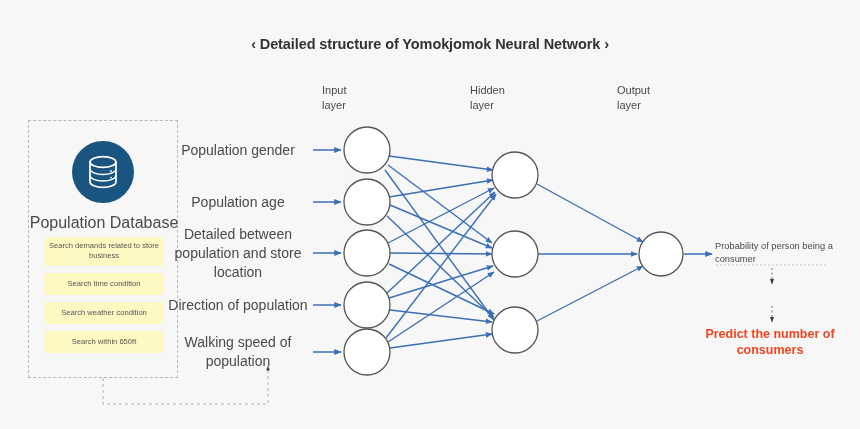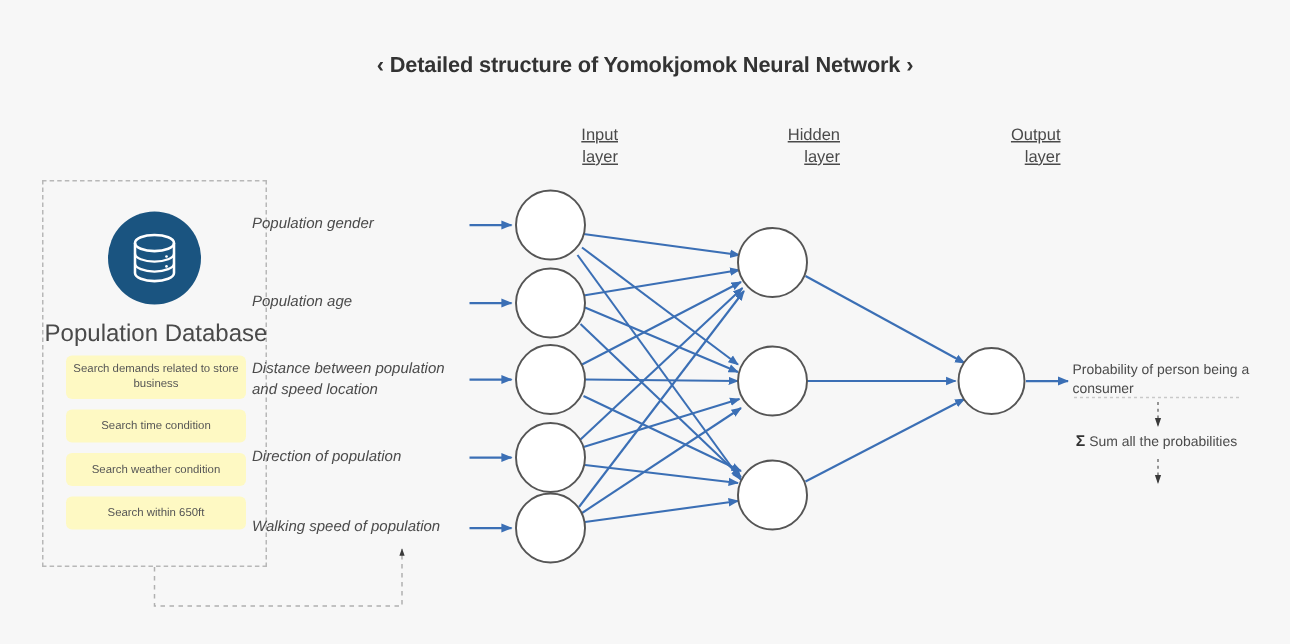--- a/index.html
+++ b/index.html
@@ -87,41 +87,39 @@
     text-align: center;
     line-height: 1.35;
     padding: 6px 4px;
     margin-bottom: 7px;
     box-sizing: border-box;
   }
   .chip.two-line { padding: 4px 4px; }
   
   .layer-heading {
     position: absolute;
-    text-align: right;
+    text-align: left;
     font-size: 11px;
     color: #4a4a4a;
     line-height: 1.35;
     width: 90px;
-    text-decoration: underline;
   }
   #heading-input  { left: 322px; top: 83px; }
   #heading-hidden { left: 470px; top: 83px; }
   #heading-output { left: 617px; top: 83px; }
   
   .in-label {
     position: absolute;
     width: 140px;
-    text-align: left;
-    font-size: 10px;
+    text-align: center;
+    font-size: 14px;
     color: #4a4a4a;
     line-height: 1.35;
     transform: translateY(-50%);
     right: auto;
-    font-style: italic;
   }
   #in-label-0 { left: 168px; top: 150px; }
   #in-label-1 { left: 168px; top: 202px; }
   #in-label-2 { left: 168px; top: 253px; }
   #in-label-3 { left: 168px; top: 305px; }
   #in-label-4 { left: 168px; top: 352px; }
   
   #out-prob {
     position: absolute;
     left: 715px;
@@ -267,23 +265,20 @@
     <div>Hidden</div>
     <div>layer</div>
   </div>
   <div class="layer-heading" id="heading-output">
     <div>Output</div>
     <div>layer</div>
   </div>
 
   <div class="in-label" id="in-label-0">Population gender</div>
   <div class="in-label" id="in-label-1">Population age</div>
-  <div class="in-label" id="in-label-2">Distance between population and speed location</div>
+  <div class="in-label" id="in-label-2">Detailed between population and store location</div>
   <div class="in-label" id="in-label-3">Direction of population</div>
   <div class="in-label" id="in-label-4">Walking speed of population</div>
 
   <div id="out-prob">Probability of person being a consumer</div>
-  <div id="out-sum">
-    <span class="sigma">Σ</span>
-    <span>Sum all the  probabilities</span>
-  </div>
+  <div id="out-predict">Predict the number of consumers</div>
 
 </div>
 
 </body></html>

